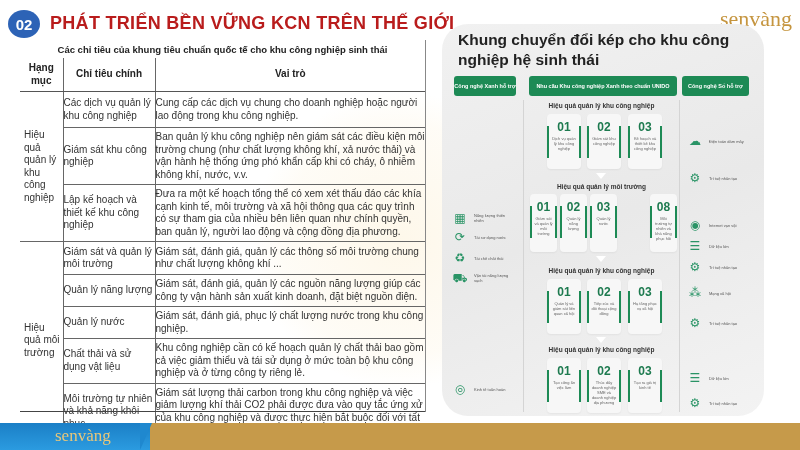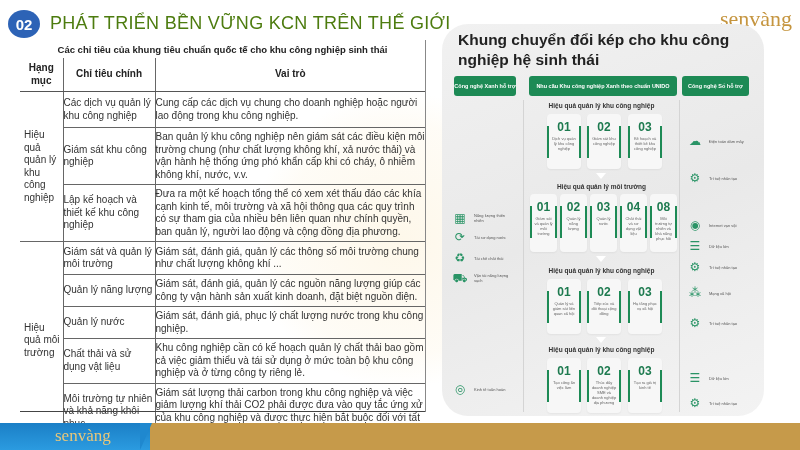--- a/index.html
+++ b/index.html
@@ -7,21 +7,21 @@
   body { position: relative; font-family: "Liberation Sans", "DejaVu Sans", sans-serif; color: #333; }
 
   
   .watermark { position: absolute; left: 250px; top: 90px; width: 300px; height: 300px; border-radius: 50%;
     background: radial-gradient(circle, rgba(248,215,140,0.18) 0%, rgba(248,215,140,0.08) 55%, rgba(255,255,255,0) 70%); }
 
   
   .header { position: absolute; left: 0; top: 0; width: 800px; height: 40px; }
   .badge { position: absolute; left: 8px; top: 10px; width: 32px; height: 28px; border-radius: 50%;
     background: #2d63b6; color: #fff; font-weight: bold; font-size: 15px; display: flex; align-items: center; justify-content: center; }
-  .title { position: absolute; left: 50px; top: 13px; font-size: 18px; font-weight: normal; color: #4d7c0f; letter-spacing: 0.3px; }
+  .title { position: absolute; left: 50px; top: 13px; font-size: 18px; font-weight: bold; color: #b91c1c; letter-spacing: 0.3px; }
   .logo-top { position: absolute; right: 8px; top: 6px; font-family: "Liberation Serif", serif; font-size: 22px; color: #c5953f; }
 
   
   .table-caption { position: absolute; left: 20px; top: 44px; width: 405px; text-align: center; font-size: 9.5px; font-weight: bold; color: #222; }
   .left-border { position: absolute; left: 425px; top: 40px; width: 1px; height: 372px; background: #888; }
   table.criteria { position: absolute; left: 20px; top: 58px; width: 405px; border-collapse: collapse; font-size: 10px; line-height: 12.5px; color: #333; }
   table.criteria th { font-weight: bold; color: #222; text-align: center; padding: 4px 4px; border-bottom: 1px solid #555; }
   table.criteria td { padding: 3px 0; vertical-align: middle; border-bottom: 1px solid #666; }
   table.criteria td.vr, table.criteria th.vr { border-right: 1px solid #666; }
   table.criteria td.cat { width: 43px; vertical-align: middle; padding-left: 4px; }
@@ -157,26 +157,20 @@
       <div class="bar r"></div>
     <div class="num">02</div>
     <div class="lbl">Quản lý năng lượng</div>
   </div>
   <div class="card" style="left:148px;top:170px;width:27px;height:58px">
     <div class="bar l"></div>
       <div class="bar r"></div>
     <div class="num">03</div>
     <div class="lbl">Quản lý nước</div>
   </div>
-  <div class="card" style="left:178px;top:170px;width:27px;height:58px">
-    <div class="bar l"></div>
-      <div class="bar r"></div>
-    <div class="num">04</div>
-    <div class="lbl">Chất thải và sử dụng vật liệu</div>
-  </div>
   <div class="card" style="left:208px;top:170px;width:27px;height:58px">
     <div class="bar l"></div>
       <div class="bar r"></div>
     <div class="num">08</div>
     <div class="lbl">Môi trường tự nhiên và khả năng phục hồi</div>
   </div>
   <div class="arrow" style="left:154px;top:232px"></div>
 
   <div class="section-title" style="left:82px;width:155px;top:243px">Hiệu quả quản lý khu công nghiệp</div>
   <div class="card" style="left:105px;top:255px;width:34px;height:55px">

